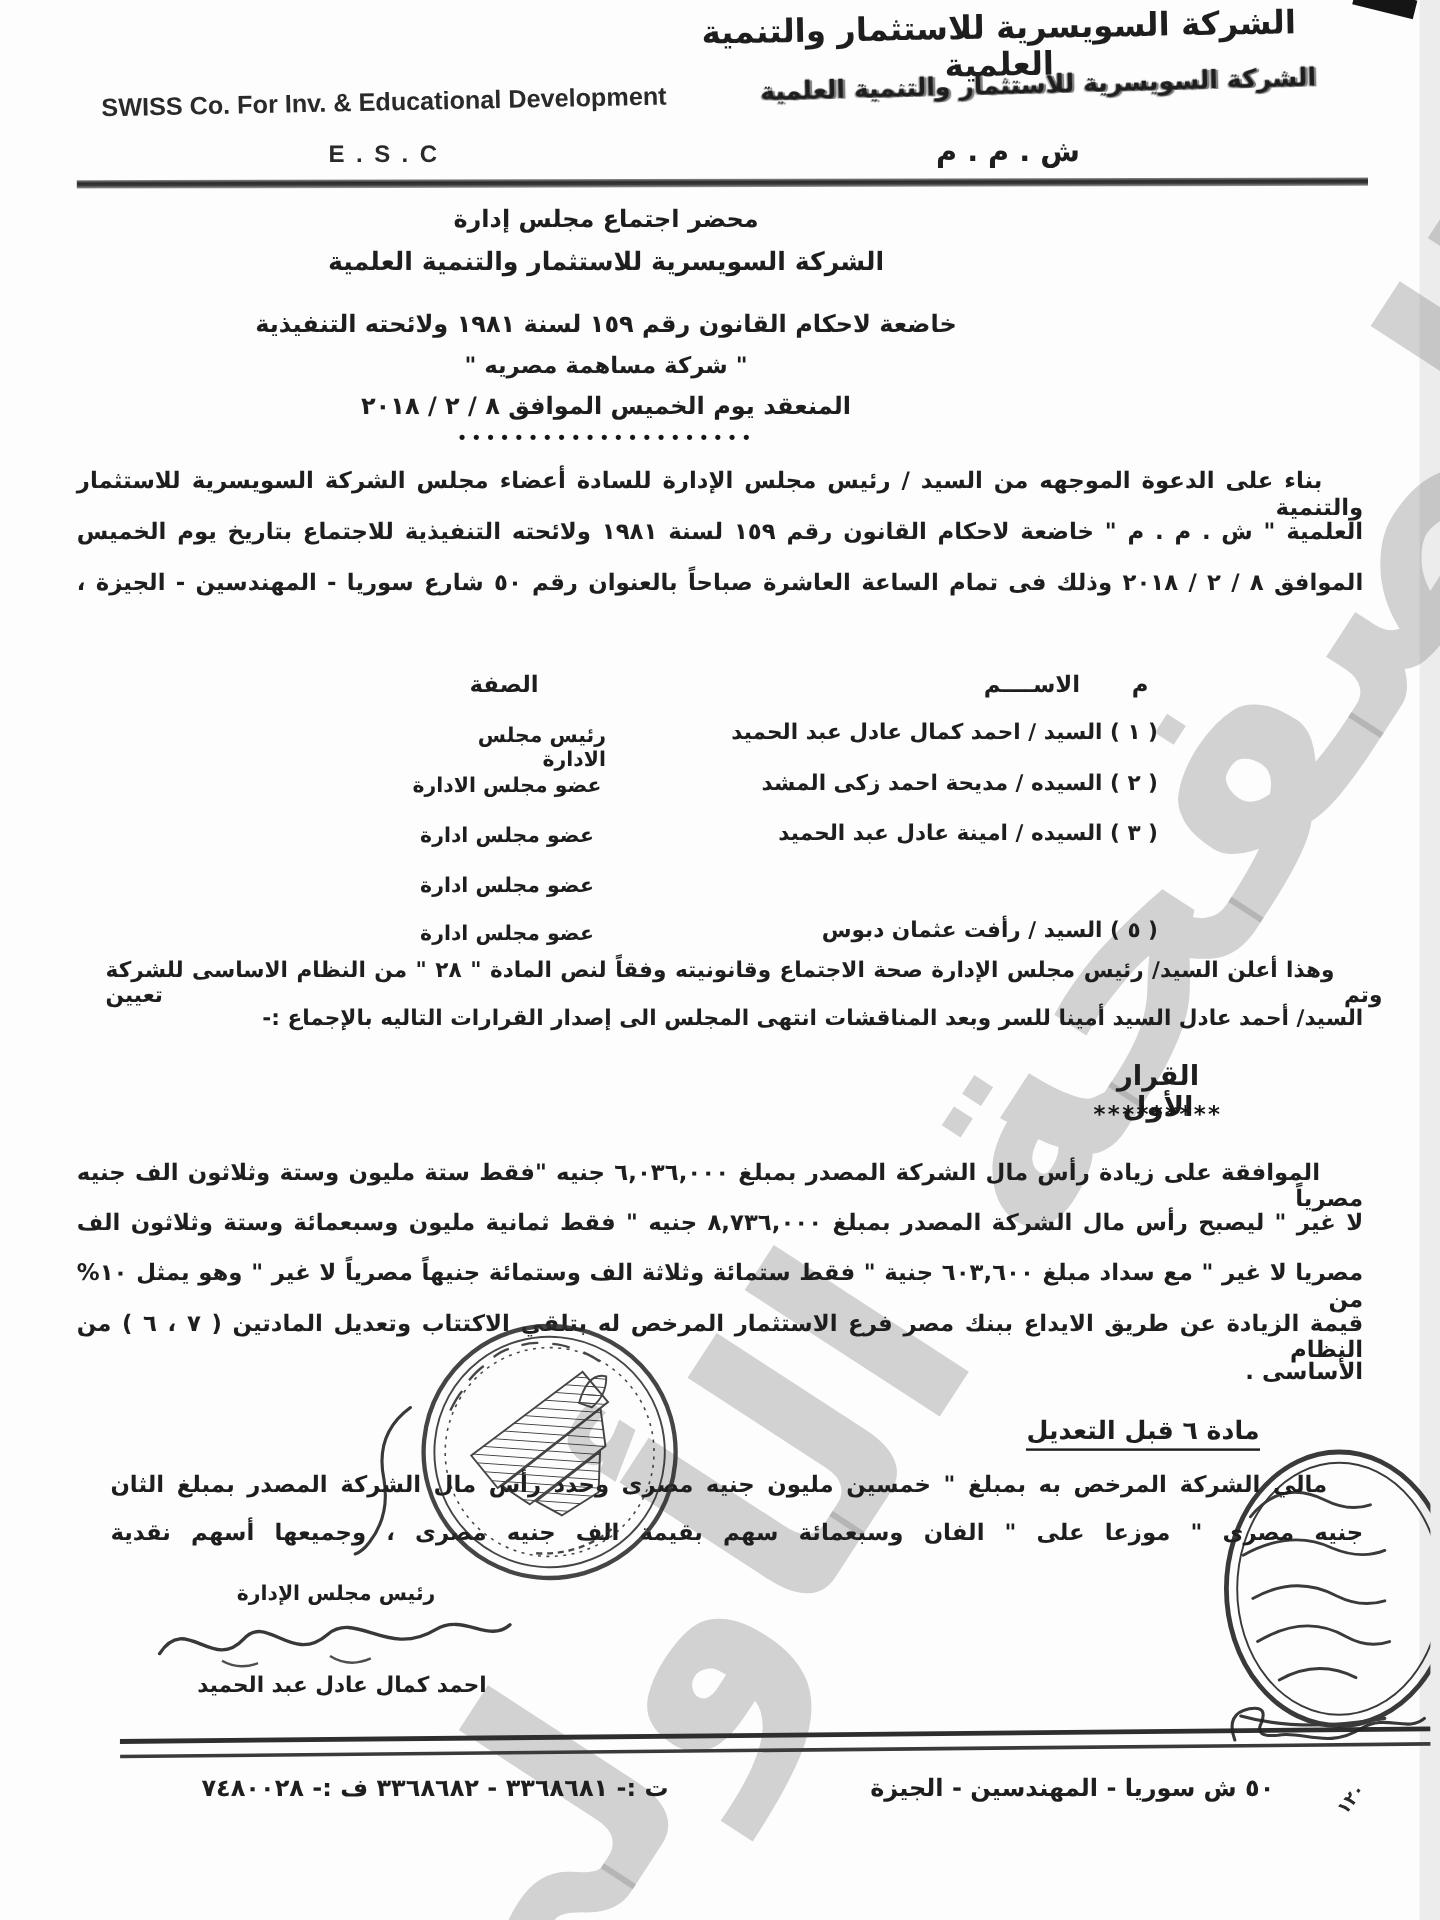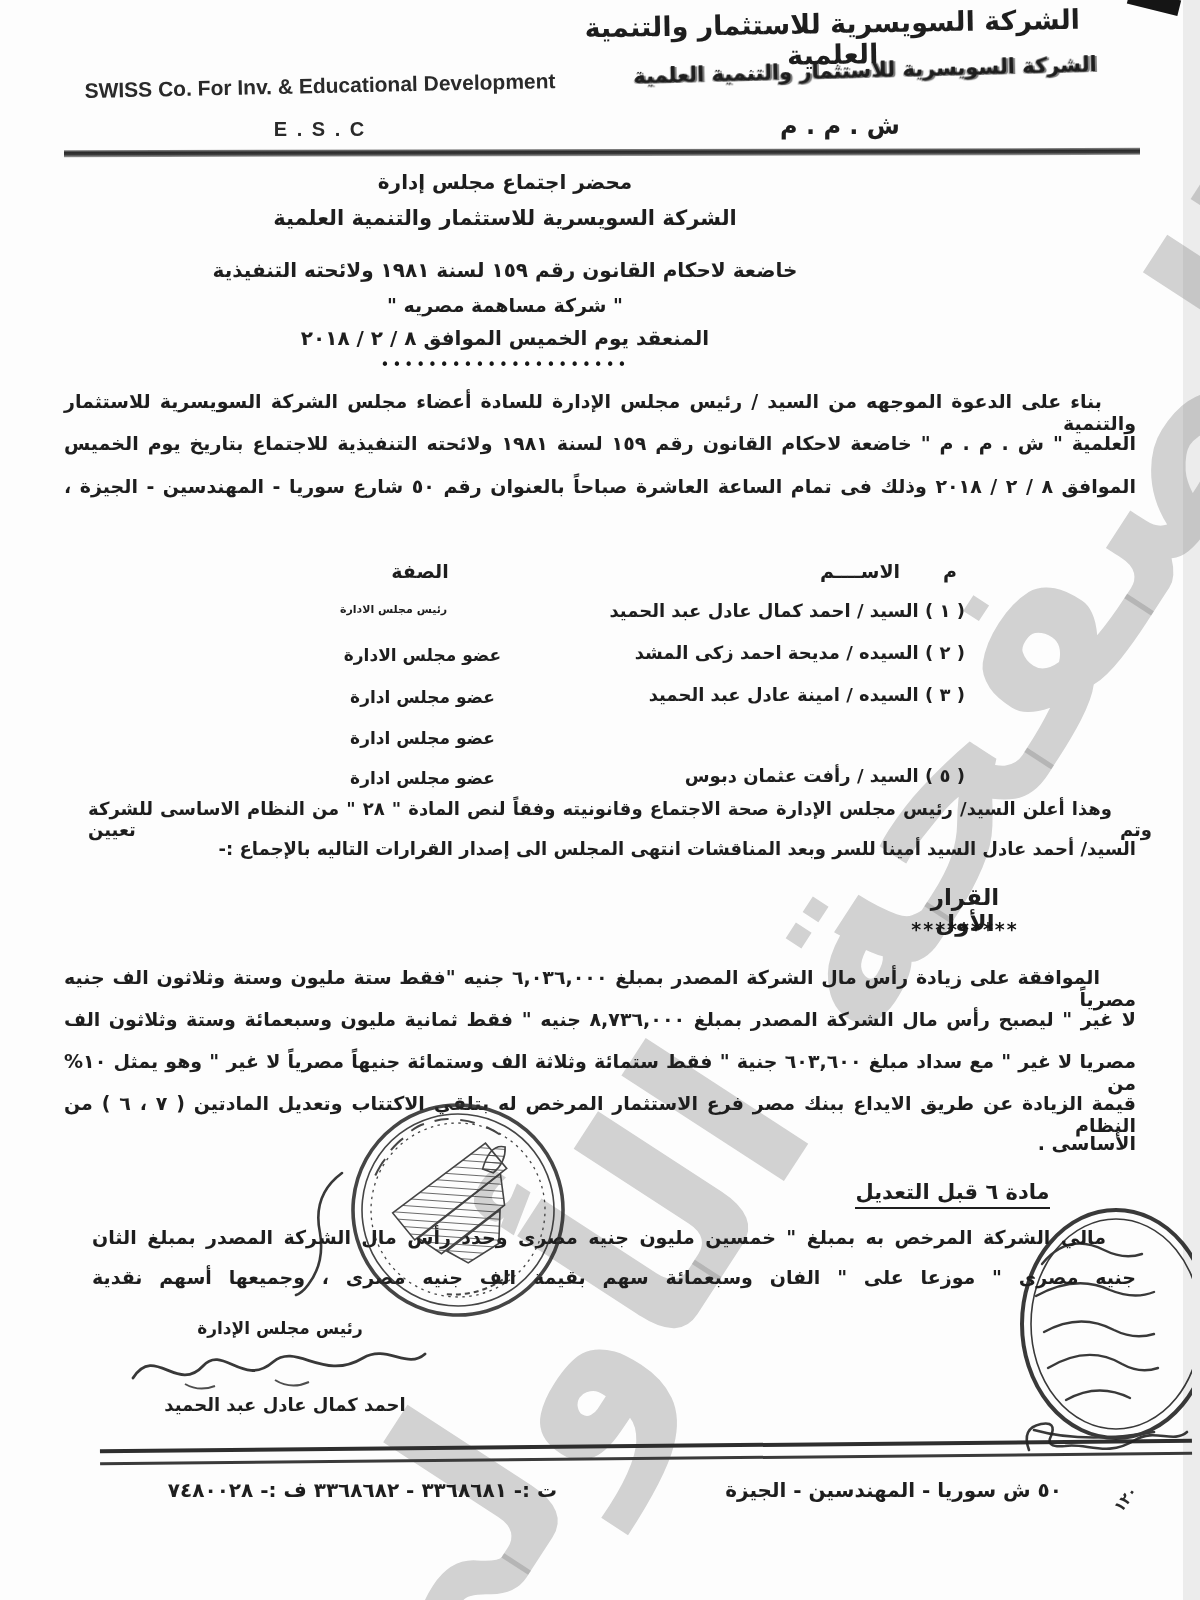--- a/index.html
+++ b/index.html
@@ -55,21 +55,21 @@
 
   <div class="abs ar jline content" style="left:64px;top:390px;width:1072px;font-size:19px;text-indent:34px;">بناء على الدعوة الموجهه من السيد / رئيس مجلس الإدارة للسادة أعضاء مجلس الشركة السويسرية للاستثمار والتنمية</div>
   <div class="abs ar jline content" style="left:64px;top:432px;width:1072px;font-size:19px;">العلمية " ش . م . م " خاضعة لاحكام القانون رقم ١٥٩ لسنة ١٩٨١ ولائحته التنفيذية للاجتماع بتاريخ يوم الخميس</div>
   <div class="abs ar jline content" style="left:64px;top:475px;width:1072px;font-size:19px;">الموافق ٨ / ٢ / ٢٠١٨ وذلك فى تمام الساعة العاشرة صباحاً بالعنوان رقم ٥٠ شارع سوريا - المهندسين - الجيزة ،</div>
 
   <div class="abs ar content" style="left:930px;top:560px;width:40px;text-align:center;font-size:19px;">م</div>
   <div class="abs ar content" style="left:790px;top:560px;width:140px;text-align:center;font-size:19px;">الاســــم</div>
   <div class="abs ar content" style="left:355px;top:560px;width:130px;text-align:center;font-size:19px;">الصفة</div>
 
   <div class="abs ar rline content" style="left:560px;top:600px;width:405px;font-size:18px;">( ١ ) السيد / احمد كمال عادل عبد الحميد</div>
-  <div class="abs ar content" style="left:340px;top:603px;width:165px;text-align:left;font-size:11px;">رئيس مجلس الادارة</div>
+  <div class="abs ar content" style="left:340px;top:603px;width:165px;text-align:right;font-size:17px;">رئيس مجلس الادارة</div>
 
   <div class="abs ar rline content" style="left:560px;top:642px;width:405px;font-size:18px;">( ٢ ) السيده / مديحة احمد زكى المشد</div>
   <div class="abs ar content" style="left:340px;top:645px;width:165px;text-align:center;font-size:17px;">عضو مجلس الادارة</div>
 
   <div class="abs ar rline content" style="left:560px;top:684px;width:405px;font-size:18px;">( ٣ ) السيده / امينة عادل عبد الحميد</div>
   <div class="abs ar content" style="left:340px;top:687px;width:165px;text-align:center;font-size:17px;">عضو مجلس ادارة</div>
 
   <div class="abs ar content" style="left:340px;top:728px;width:165px;text-align:center;font-size:17px;">عضو مجلس ادارة</div>
 
   <div class="abs ar rline content" style="left:560px;top:765px;width:405px;font-size:18px;">( ٥ ) السيد / رأفت عثمان دبوس</div>

